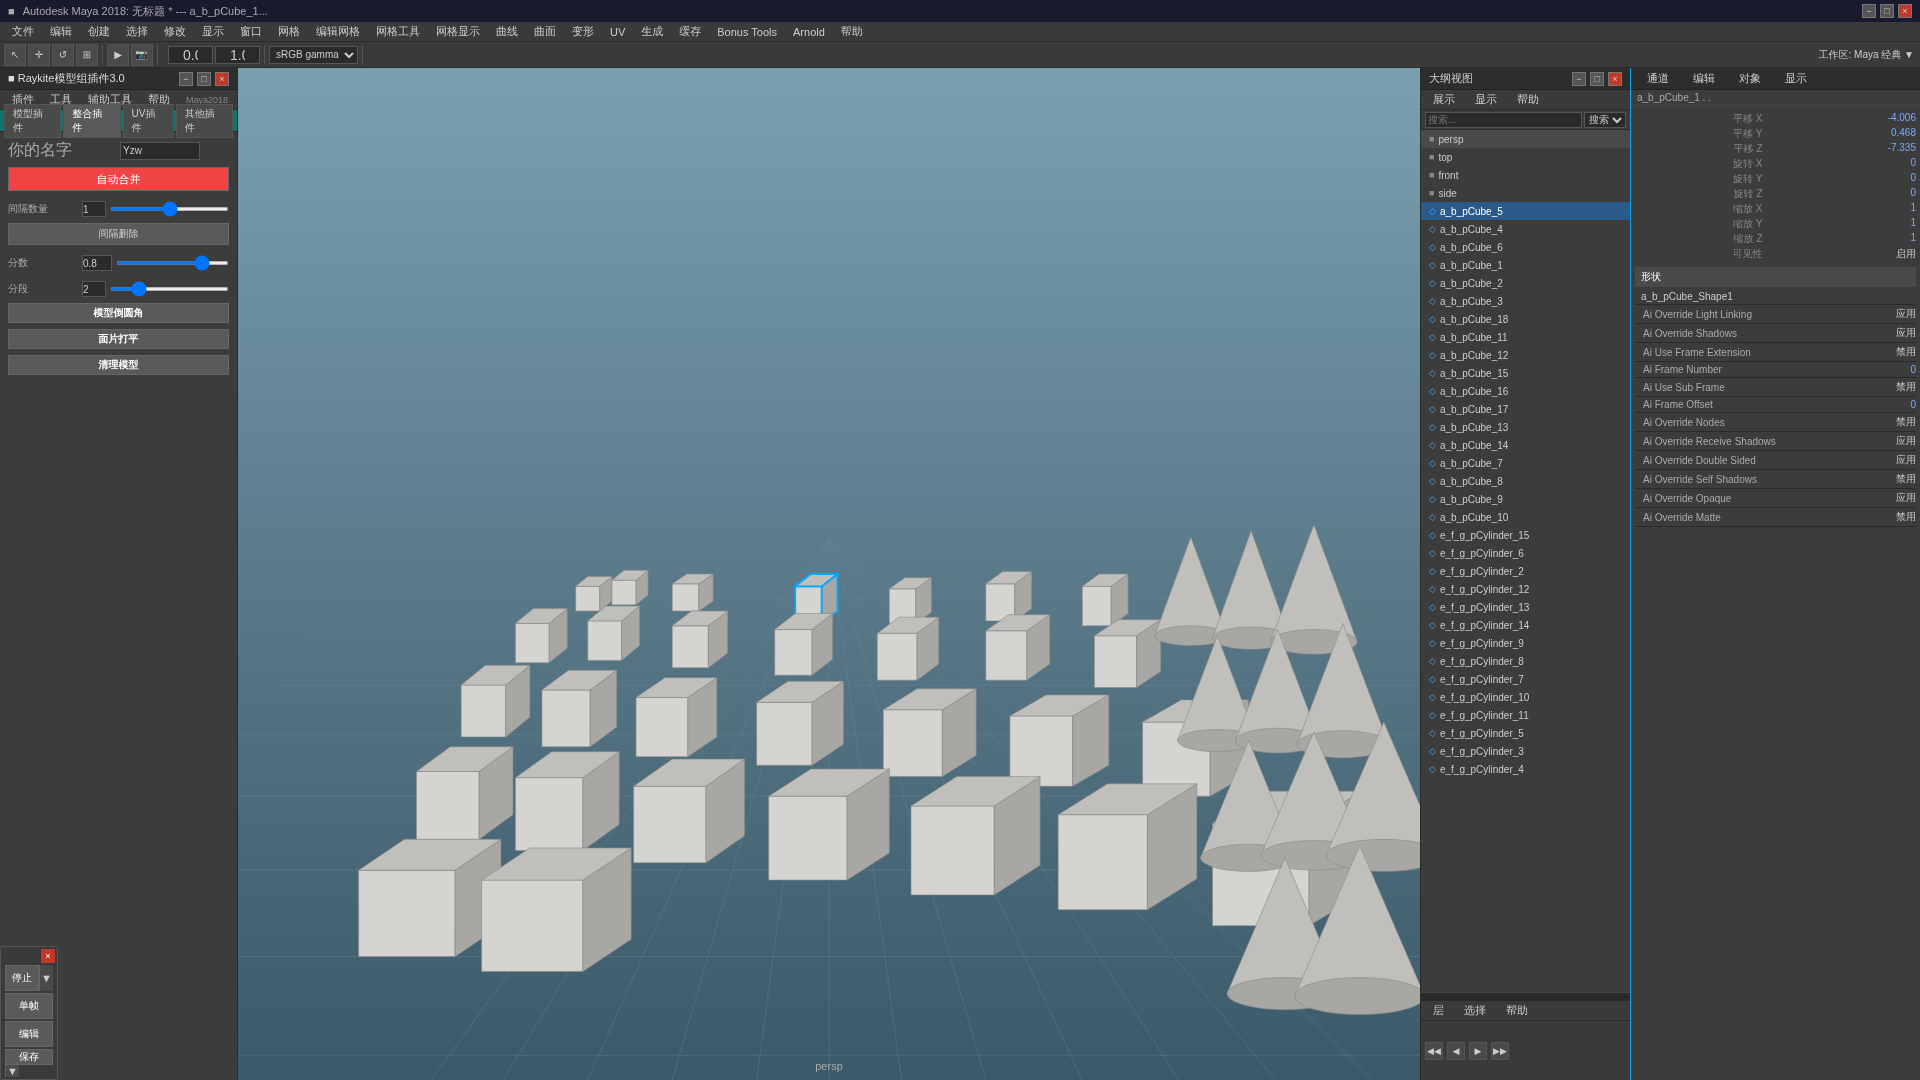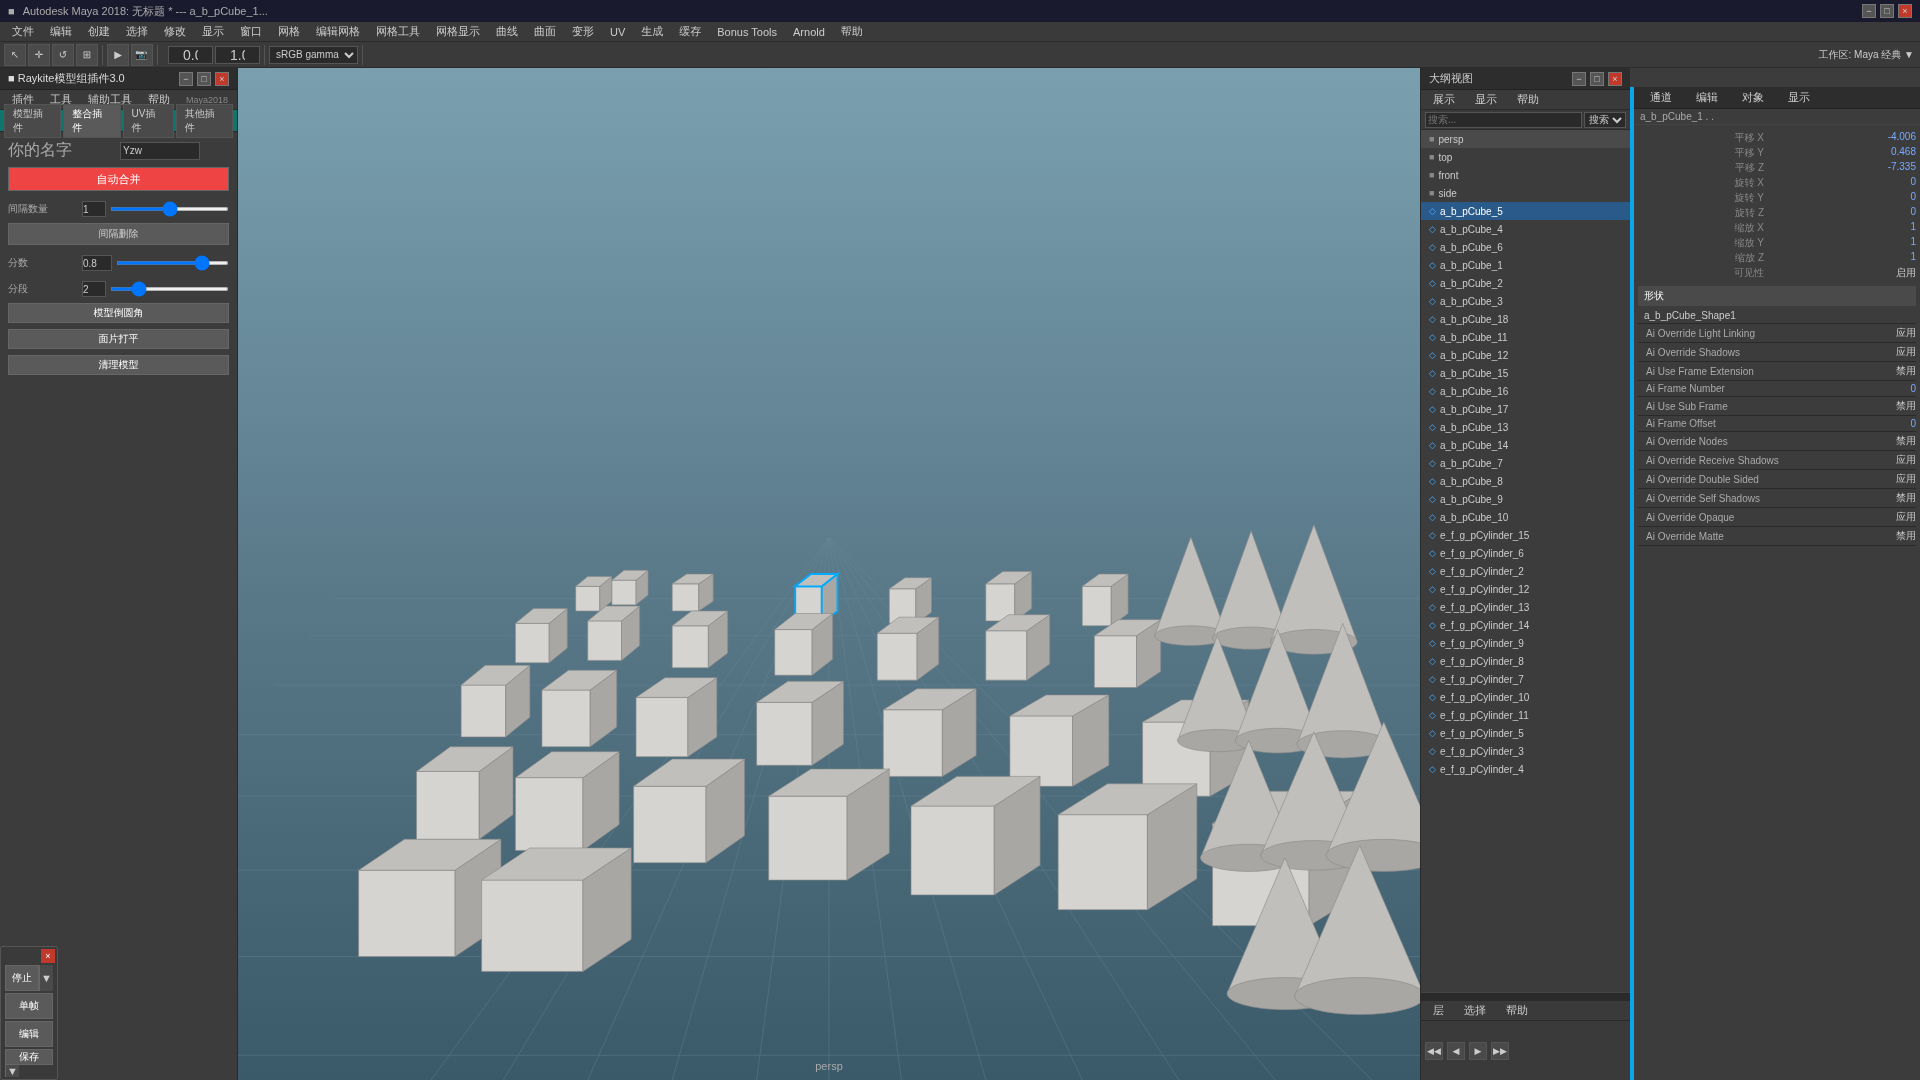--- a/index.html
+++ b/index.html
@@ -174,20 +174,21 @@
     .slider-container { flex: 1; display: flex; align-items: center; gap: 4px; }
     input[type=range] { width: 100%; height: 4px; }
     .section-title {
       font-size: 10px;
       color: #fff;
       background: #5a5a5a;
       padding: 2px 4px;
       text-align: center;
       border: 1px solid #666;
       cursor: pointer;
+      font-weight: bold;
     }
     .action-btn {
       height: 22px;
       background: #5a5a5a;
       border: 1px solid #666;
       color: #ccc;
       font-size: 10px;
       cursor: pointer;
       width: 100%;
     }
@@ -266,25 +267,24 @@
       border-left: 1px solid #2a2a2a;
       flex-shrink: 0;
       display: flex;
       flex-direction: column;
     }
 
     
     #attr-panel {
       width: 290px;
       background: #3c3c3c;
-      border-left: 4px solid #0ea5e9;
+      border-left: 1px solid #0ea5e9;
       flex-shrink: 0;
       display: flex;
       flex-direction: column;
-      margin-top: 19px;
     }
 
     #scene-header {
       height: 22px;
       background: #2d2d2d;
       display: flex;
       align-items: center;
       padding: 0 8px;
       justify-content: space-between;
       border-bottom: 1px solid #222;

